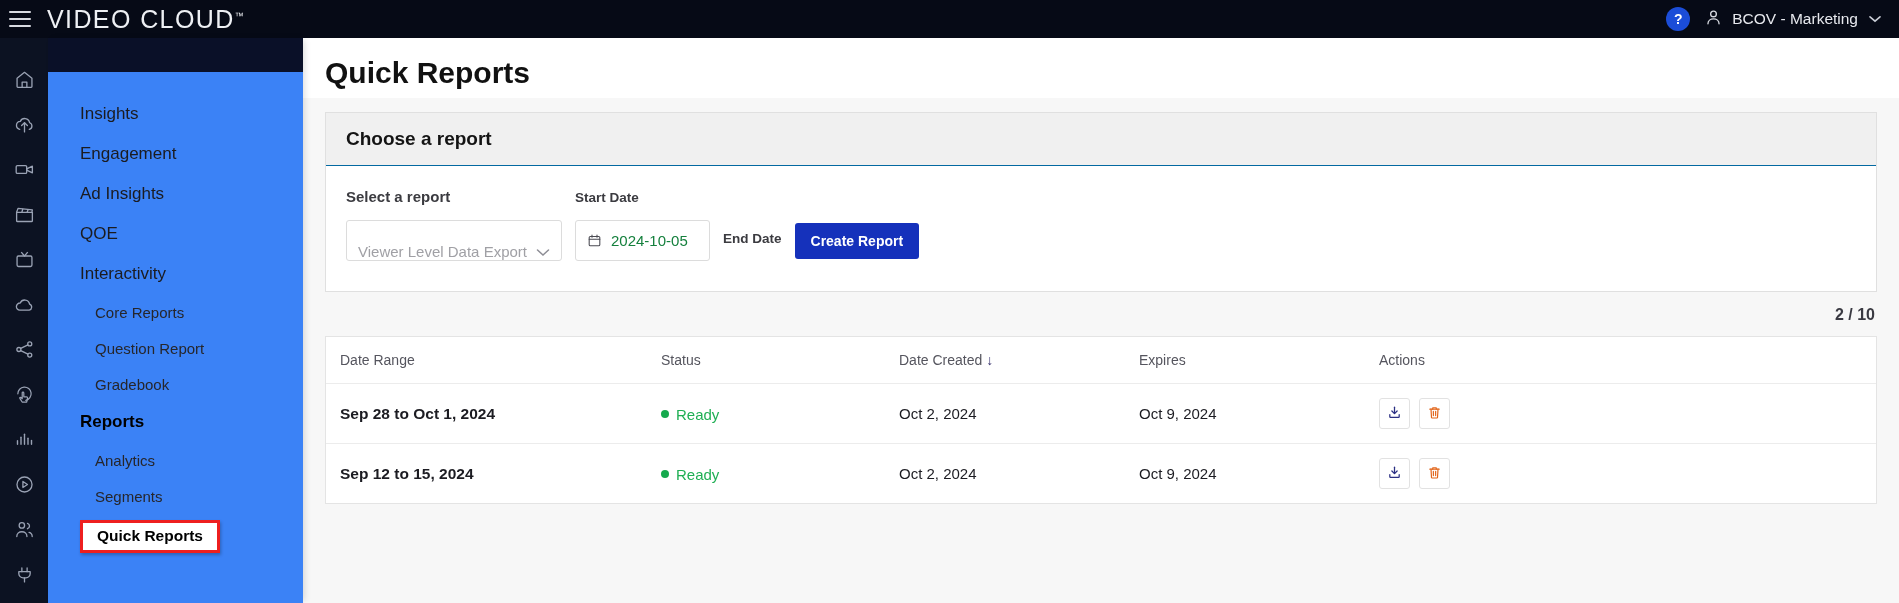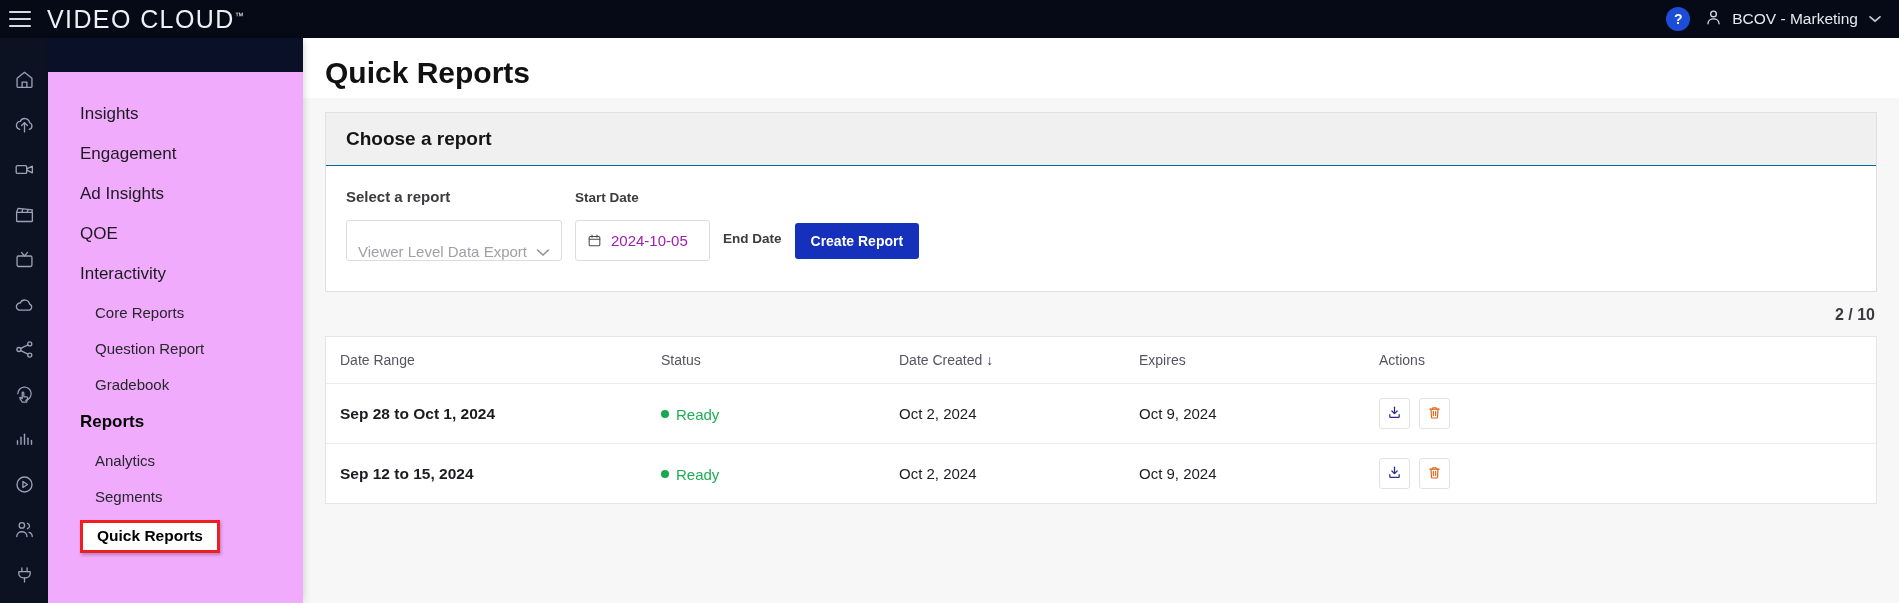--- a/index.html
+++ b/index.html
@@ -52,21 +52,21 @@
   }
   .rail-icon {
     width: 26px; height: 26px; display: flex; align-items: center; justify-content: center;
     cursor: pointer; color: #9aa2b4;
   }
   .rail-icon svg { display:block; }
 
   
   .sidebar {
     position: absolute; top: 38px; left: 48px; width: 255px; height: 565px;
-    background: #f0abfc;
+    background: #3b82f6;
     box-shadow: 3px 0 7px -2px rgba(0,0,0,0.16);
     z-index: 3;
   }
   .sidebar-topband {
     position: absolute; top: 0; left: 0; width: 255px; height: 34px;
     background: #0a1028;
   }
   .nav { position: absolute; top: 34px; left: 0; width: 255px; padding-top: 22px; }
   .nav-item {
     padding: 0 0 0 32px; height: 40px; display: flex; align-items: center;
@@ -118,21 +118,21 @@
     cursor: pointer;
   }
   .select-box .ph { color: #a0a0a5; font-size: 15px; flex: 1; }
   .select-box .cv { color: #5a5a60; font-size: 13px; }
 
   .date-box {
     width: 135px; height: 41px; border: 1px solid #dcdcdc; border-radius: 3px;
     background: #fff; display:flex; align-items:center; gap: 9px; padding: 0 11px;
     cursor: pointer;
   }
-  .date-box .val { color: #a21caf; font-size: 15px; }
+  .date-box .val { color: #15803d; font-size: 15px; }
   .cal-ico { color: #4a4a52; display:flex; }
 
   .btn-primary {
     height: 36px; background: #1531bb; color: #fff;
     font-size: 14px; font-weight: bold; border: none; border-radius: 3px;
     padding: 0 16px; cursor: pointer; margin-bottom: 2px;
     font-family: "Liberation Sans", sans-serif;
   }
 
   .count-row {

